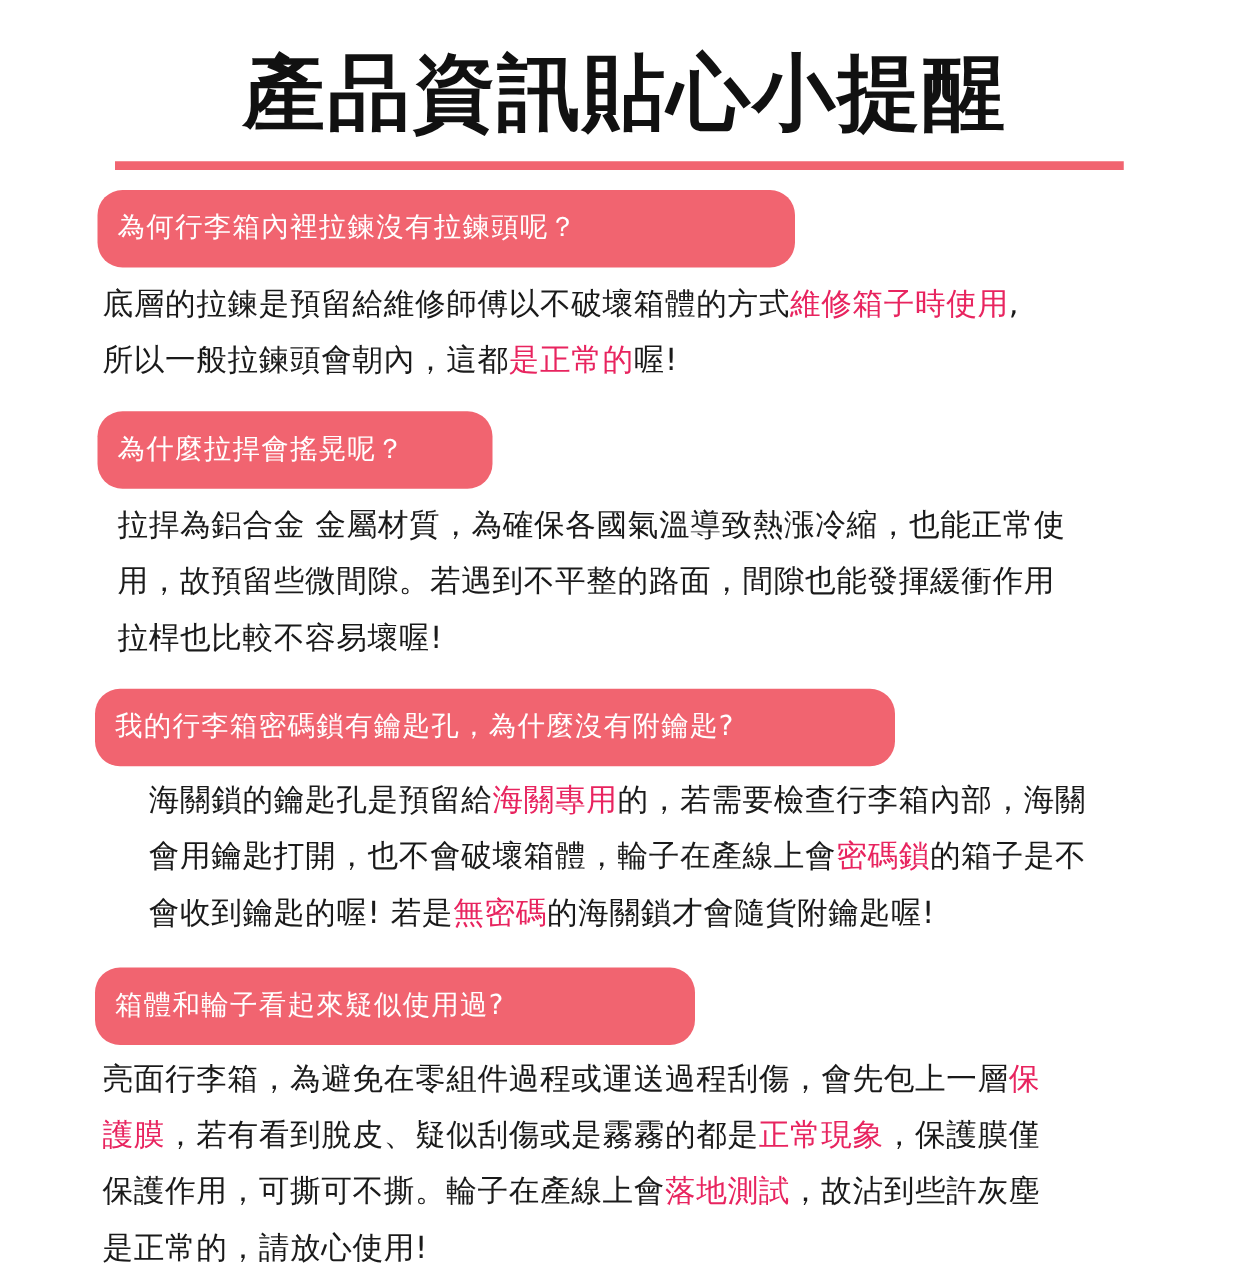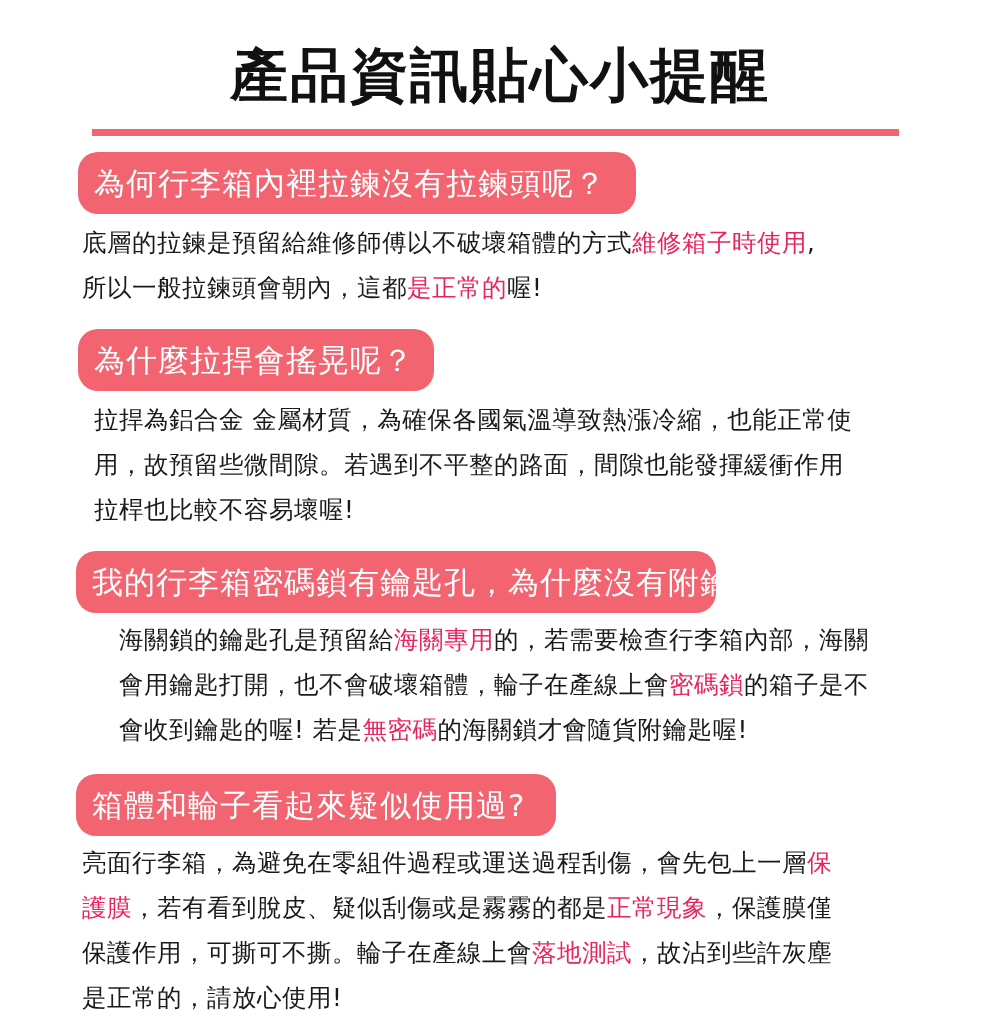--- a/index.html
+++ b/index.html
@@ -3,29 +3,29 @@
 <meta charset="utf-8">
 <style>
   html, body { margin: 0; padding: 0; background: #ffffff; }
   body {
     width: 1000px; height: 1020px; position: relative; overflow: hidden;
     font-family: "DejaVu Sans", "Liberation Sans", sans-serif;
     color: #1a1a1a;
   }
   .title {
     position: absolute; left: 0; top: 30px; width: 1000px; text-align: center;
-    font-size: 58px; font-weight: bold; letter-spacing: 2px; line-height: 90px; color: #111;
+    font-size: 66px; font-weight: bold; letter-spacing: 2px; line-height: 90px; color: #111;
   }
   .divider {
     position: absolute; left: 92px; top: 129px; width: 807px; height: 7px; background: #f16470;
   }
   .pill {
     position: absolute; left: 78px; background: #f16470; color: #fff;
     border-radius: 20px; height: 62px; line-height: 62px;
-    font-size: 31px; padding: 0 16px; box-sizing: border-box; white-space: nowrap;
+    font-size: 22px; padding: 0 16px; box-sizing: border-box; white-space: nowrap;
     letter-spacing: 1px;
   }
   .body {
     position: absolute; left: 82px; width: 830px; font-size: 24.5px; line-height: 45px;
     color: #1a1a1a; letter-spacing: 0.5px;
   }
   .line { white-space: nowrap; display: block; }
   .hl { color: #e8245f; text-align: right; }
 </style>
 </head>
@@ -33,21 +33,21 @@
 
 <div class="title">產品資訊貼心小提醒</div>
 <div class="divider"></div>
 
 <div class="pill" style="top:152px;width:558px;">為何行李箱內裡拉鍊沒有拉鍊頭呢？</div>
 <div class="body" style="top:220px;">
     <span class="line"><span>底層的拉鍊是預留給維修師傅以不破壞箱體的方式</span><span class="hl">維修箱子時使用</span><span>,</span></span>
     <span class="line"><span>所以一般拉鍊頭會朝內，這都</span><span class="hl">是正常的</span><span>喔!</span></span>
   </div>
 
-<div class="pill" style="top:329px;width:356px;">為什麼拉捍會搖晃呢？</div>
+<div class="pill" style="top:329px;width:316px;">為什麼拉捍會搖晃呢？</div>
 <div class="body" style="top:397px;margin-left:12px;">
     <span class="line"><span>拉捍為鋁合金 金屬材質，為確保各國氣溫導致熱漲冷縮，也能正常使</span></span>
     <span class="line"><span>用，故預留些微間隙。若遇到不平整的路面，間隙也能發揮緩衝作用</span></span>
     <span class="line"><span>拉桿也比較不容易壞喔!</span></span>
   </div>
 
 <div class="pill" style="top:551px;width:640px;left:76px;">我的行李箱密碼鎖有鑰匙孔，為什麼沒有附鑰匙?</div>
 <div class="body" style="top:617px;margin-left:37px;">
     <span class="line"><span>海關鎖的鑰匙孔是預留給</span><span class="hl">海關專用</span><span>的，若需要檢查行李箱內部，海關</span></span>
     <span class="line"><span>會用鑰匙打開，也不會破壞箱體，輪子在產線上會</span><span class="hl">密碼鎖</span><span>的箱子是不</span></span>

